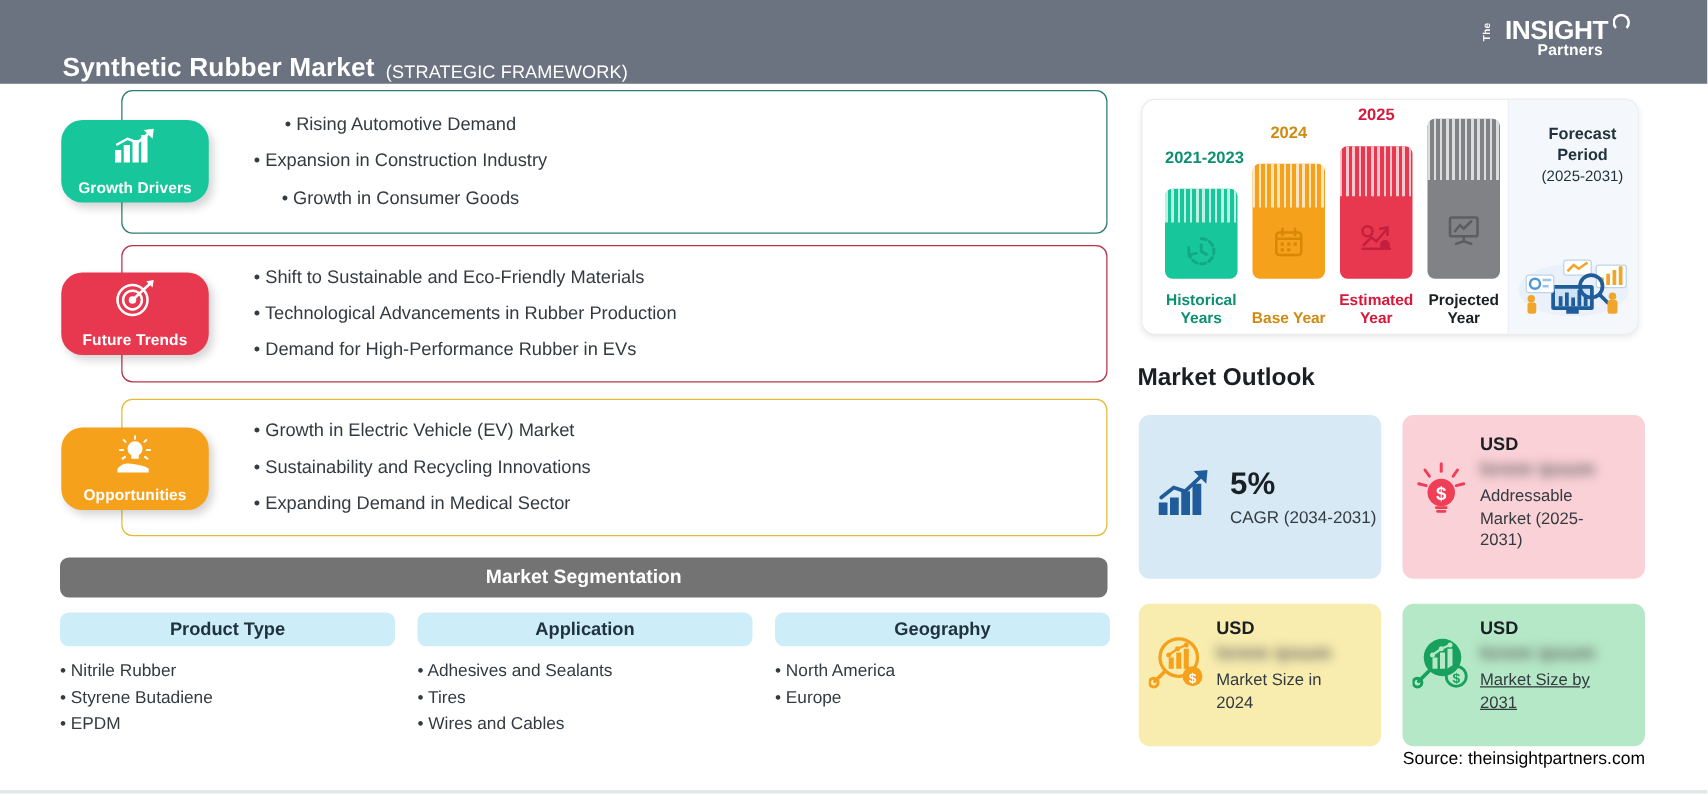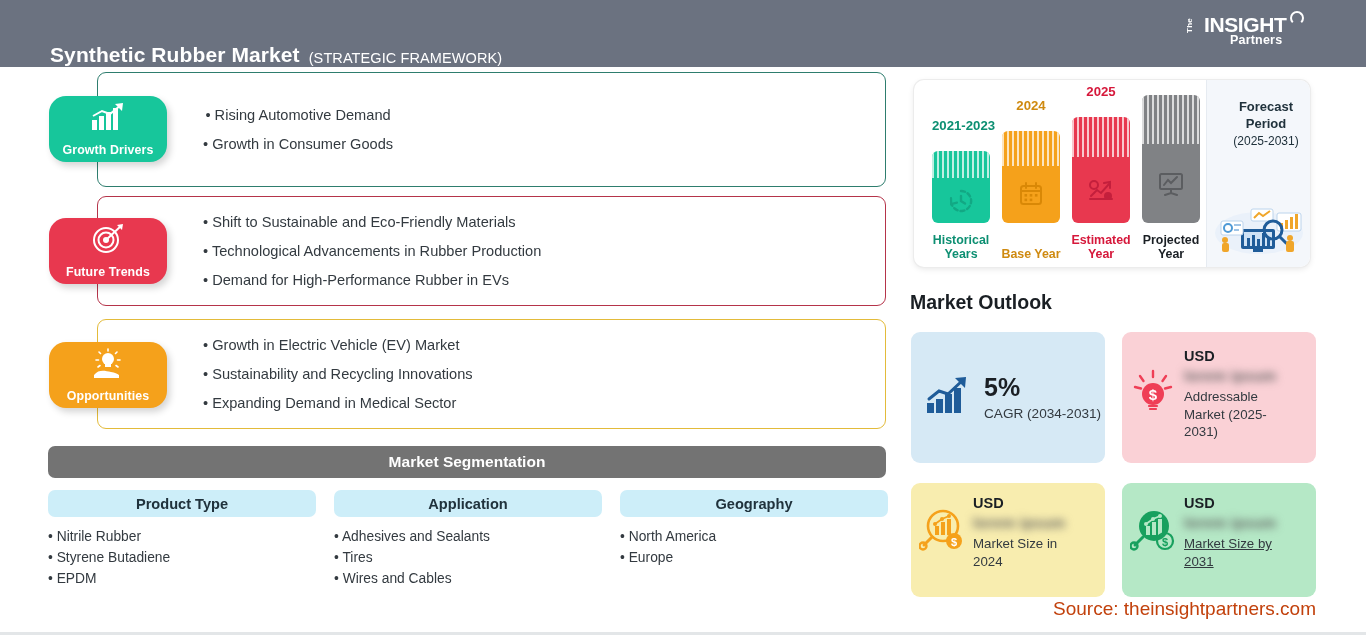--- a/index.html
+++ b/index.html
@@ -123,21 +123,21 @@
   .mo-blur {
     font-size:15px; font-weight:bold; color:#5d5d5d;
     filter:blur(4.2px); letter-spacing:.3px; margin:3px 0 4px;
     user-select:none;
   }
   .mo-desc { font-size:13.3px; color:#333a40; line-height:17.5px; }
   .mo-big { font-size:25px; font-weight:bold; color:#1a1f24; line-height:1; }
   .mo-cagr { font-size:13.6px; color:#333a40; margin-top:6px; white-space:nowrap; }
 
   .source { position:absolute; right:50px; top:598px;
-    font-size:19px; color:#c2410c; }
+    font-size:14px; color:#000000; }
   .footline { position:absolute; left:0; bottom:0; width:1366px; height:3px;
     background:#e3e6e8; }
 </style>
 </head>
 <body>
 
 <div id="page">
 
   <div class="header">
     <div class="header-title">
@@ -147,20 +147,21 @@
       <span class="logo-the">The</span>
       <span class="logo-insight">INSIGHT</span>
       <span class="logo-partners">Partners</span>
       <span class="logo-dot"></span>
     </div>
   </div>
 
   <div class="panel" id="panel0" style="left:97px; top:72px; width:789px; height:115px; border:1.6px solid #2e7d6e;text-align:center;">
     <div class="bullets">
       <div class="bullet">Rising Automotive Demand</div>
+      <div class="bullet">Expansion in Construction Industry</div>
       <div class="bullet">Growth in Consumer Goods</div>
     </div>
   </div>
   <div class="badge" style="left:49px; top:96px; background:#17c69b;">
     <span class="badge-icon">
       <svg width="40" height="30" viewBox="0 0 40 30">
         <rect x="4" y="18" width="5" height="10" fill="#fff"></rect>
         <rect x="11" y="14" width="5" height="14" fill="#fff"></rect>
         <rect x="18" y="10" width="5" height="18" fill="#fff"></rect>
         <rect x="25" y="6" width="5" height="22" fill="#fff"></rect>

